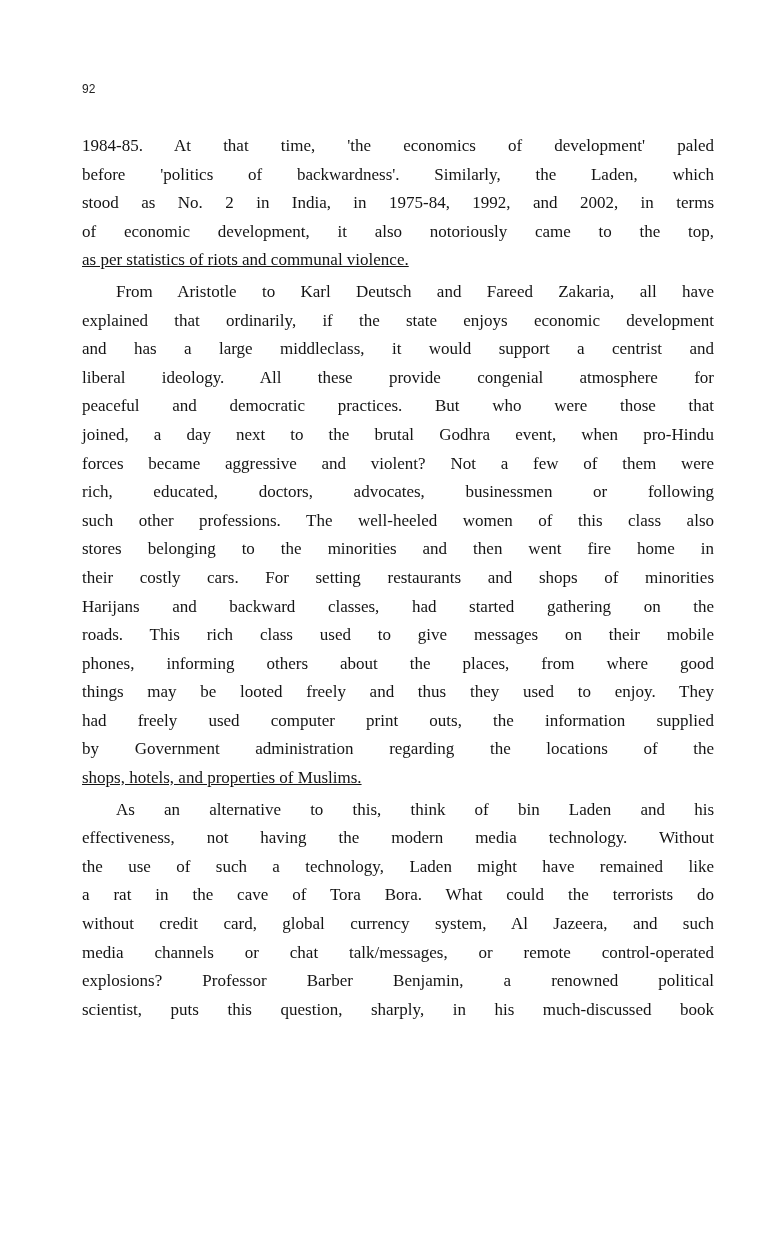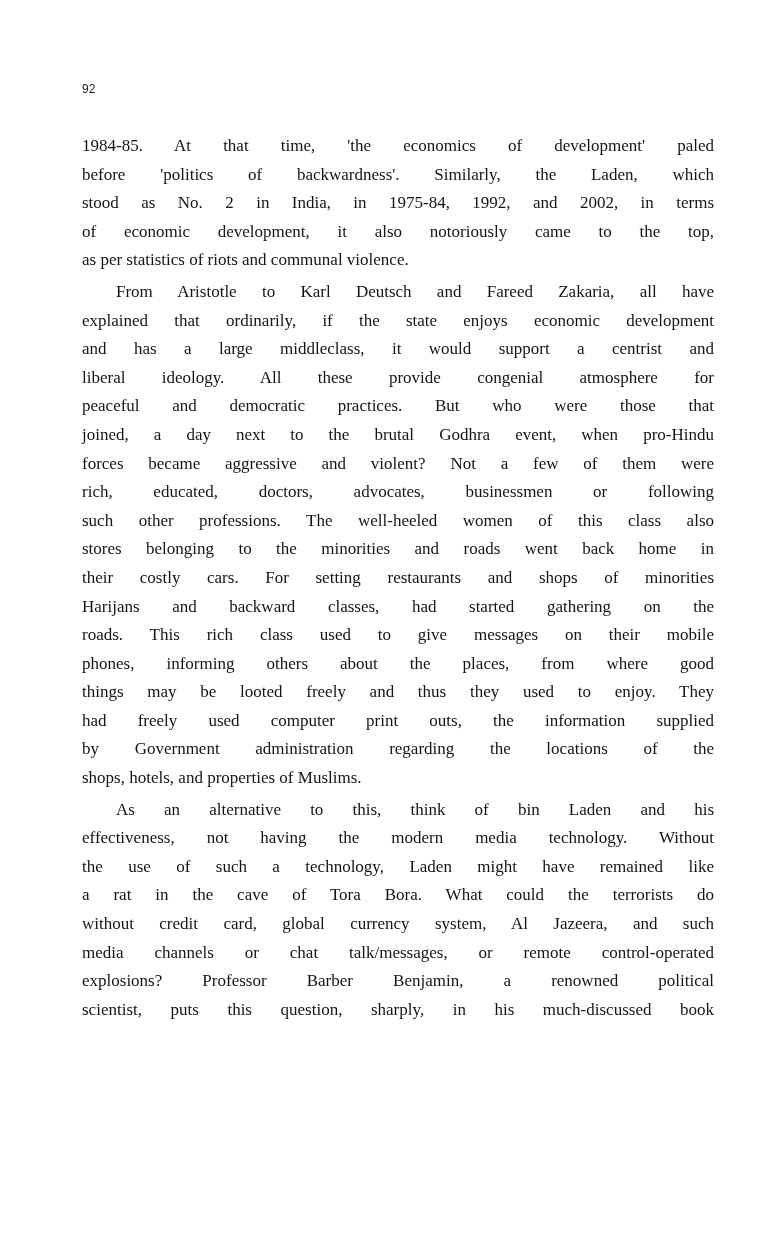--- a/index.html
+++ b/index.html
@@ -41,20 +41,21 @@
     }
     .line {
       display: block;
       text-align: justify;
       text-align-last: justify;
       white-space: nowrap;
       height: 28.6px;
     }
     .line.last {
       text-align-last: left;
+      text-decoration: underline;
     }
     .line.indent {
       padding-left: 34px;
     }
     .para-gap {
       height: 3px;
     }
   </style>
 </head>
 <body>
@@ -78,21 +79,21 @@
     <div class="paragraph">
       <span class="line indent">From Aristotle to Karl Deutsch and Fareed Zakaria, all have</span>
       <span class="line">explained that ordinarily, if the state enjoys economic development</span>
       <span class="line">and has a large middleclass, it would support a centrist and</span>
       <span class="line">liberal ideology. All these provide congenial atmosphere for</span>
       <span class="line">peaceful and democratic practices. But who were those that</span>
       <span class="line">joined, a day next to the brutal Godhra event, when pro-Hindu</span>
       <span class="line">forces became aggressive and violent? Not a few of them were</span>
       <span class="line">rich, educated, doctors, advocates, businessmen or following</span>
       <span class="line">such other professions. The well-heeled women of this class also</span>
-      <span class="line">stores belonging to the minorities and roads went back home in</span>
+      <span class="line">stores belonging to the minorities and then went fire home in</span>
       <span class="line">their costly cars. For setting restaurants and shops of minorities</span>
       <span class="line">Harijans and backward classes, had started gathering on the</span>
       <span class="line">roads. This rich class used to give messages on their mobile</span>
       <span class="line">phones, informing others about the places, from where good</span>
       <span class="line">things may be looted freely and thus they used to enjoy. They</span>
       <span class="line">had freely used computer print outs, the information supplied</span>
       <span class="line">by Government administration regarding the locations of the</span>
       <span class="line last">shops, hotels, and properties of Muslims.</span>
     </div>
     <div class="para-gap"></div>

